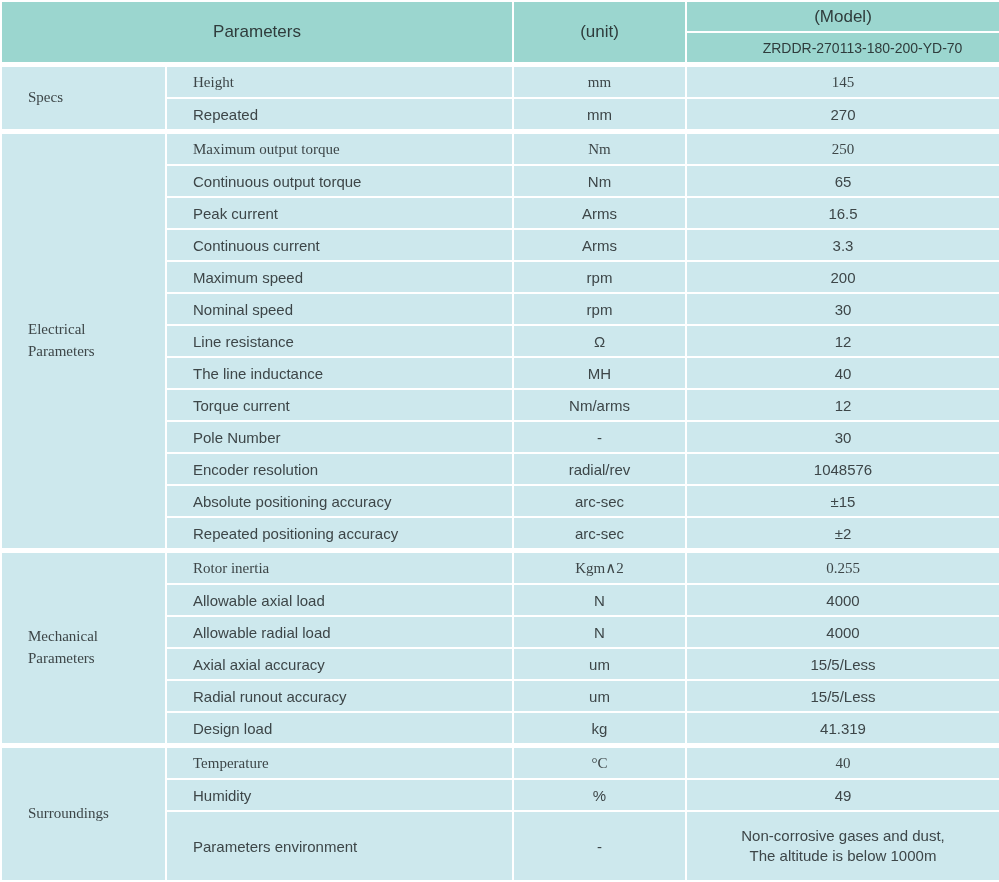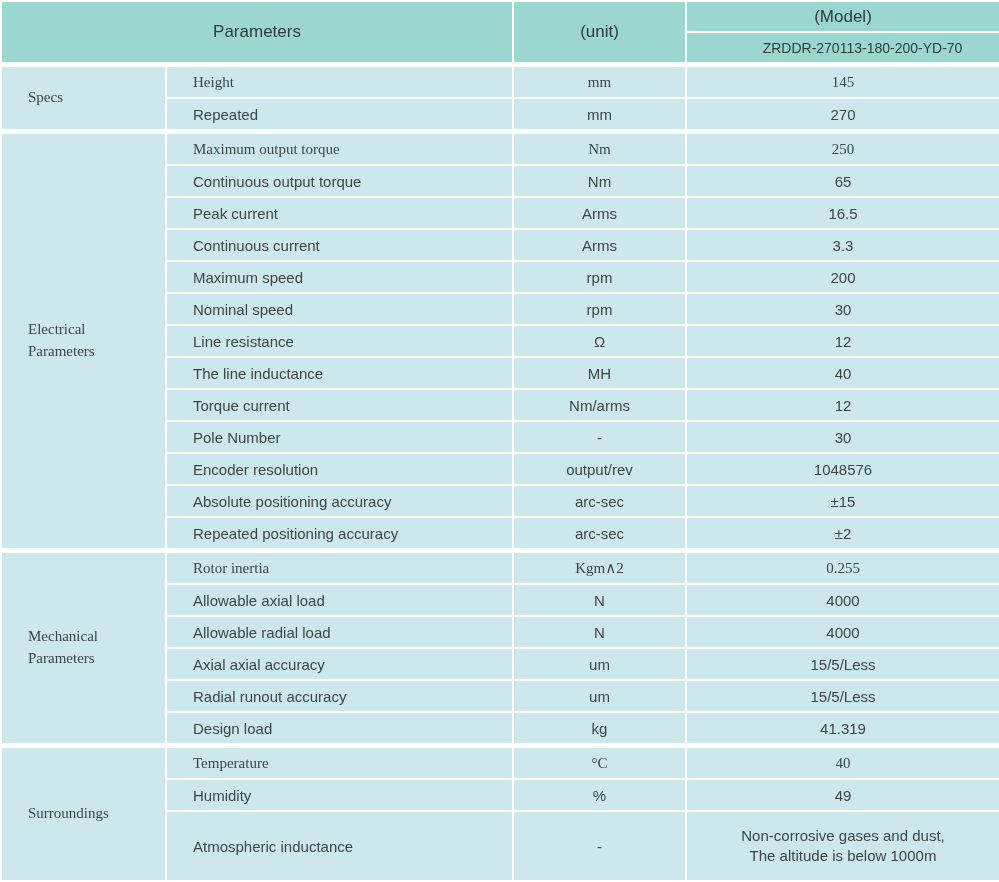--- a/index.html
+++ b/index.html
@@ -143,21 +143,21 @@
       <td class="unit">Nm/arms</td>
       <td class="val">12</td>
     </tr>
     <tr>
       <td class="param">Pole Number</td>
       <td class="unit">-</td>
       <td class="val">30</td>
     </tr>
     <tr>
       <td class="param">Encoder resolution</td>
-      <td class="unit">output/rev</td>
+      <td class="unit">radial/rev</td>
       <td class="val">1048576</td>
     </tr>
     <tr>
       <td class="param">Absolute positioning accuracy</td>
       <td class="unit">arc-sec</td>
       <td class="val">±15</td>
     </tr>
     <tr>
       <td class="param">Repeated positioning accuracy</td>
       <td class="unit">arc-sec</td>
@@ -201,21 +201,21 @@
       <td class="param">Temperature</td>
       <td class="unit">°C</td>
       <td class="val">40</td>
     </tr>
     <tr>
       <td class="param">Humidity</td>
       <td class="unit">%</td>
       <td class="val">49</td>
     </tr>
     <tr class="tall-row">
-      <td class="param">Atmospheric inductance</td>
+      <td class="param">Parameters environment</td>
       <td class="unit">-</td>
       <td class="val">
         <div class="val-line">Non-corrosive gases and dust,</div>
         <div class="val-line">The altitude is below 1000m</div>
       </td>
     </tr>
   </tbody>
 </table>
 
 </body></html>

